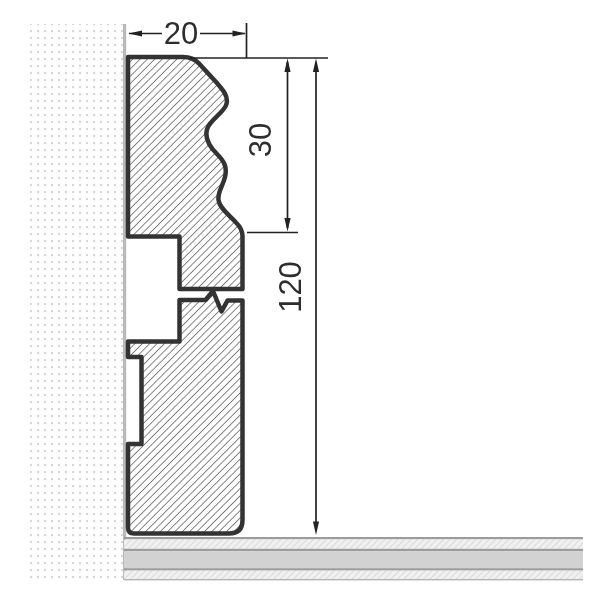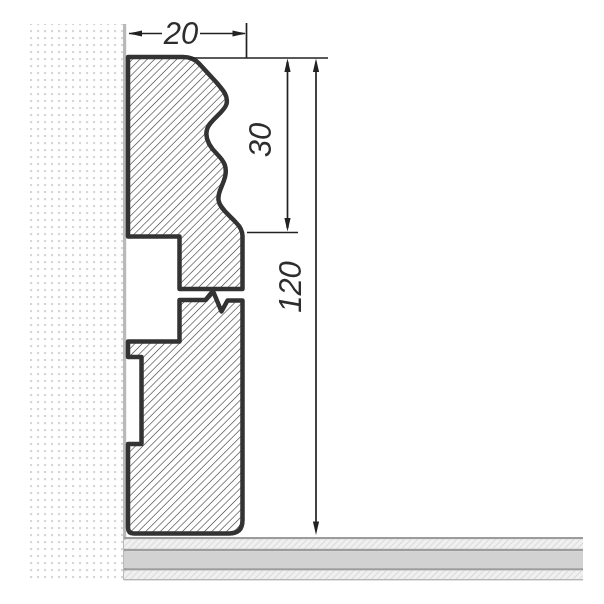--- a/index.html
+++ b/index.html
@@ -9,21 +9,20 @@
     width: 604px;
     height: 604px;
     overflow: hidden;
     font-family: "Liberation Sans", sans-serif;
   }
   .stage {
     position: relative;
     width: 604px;
     height: 604px;
     background: #ffffff;
-    font-style: italic;
   }
   svg { display: block; }
   text.dim-label {
     font-family: "Liberation Sans", sans-serif;
     font-size: 31px;
     fill: #2d2d2d;
   }
 </style>
 </head>
 <body>

